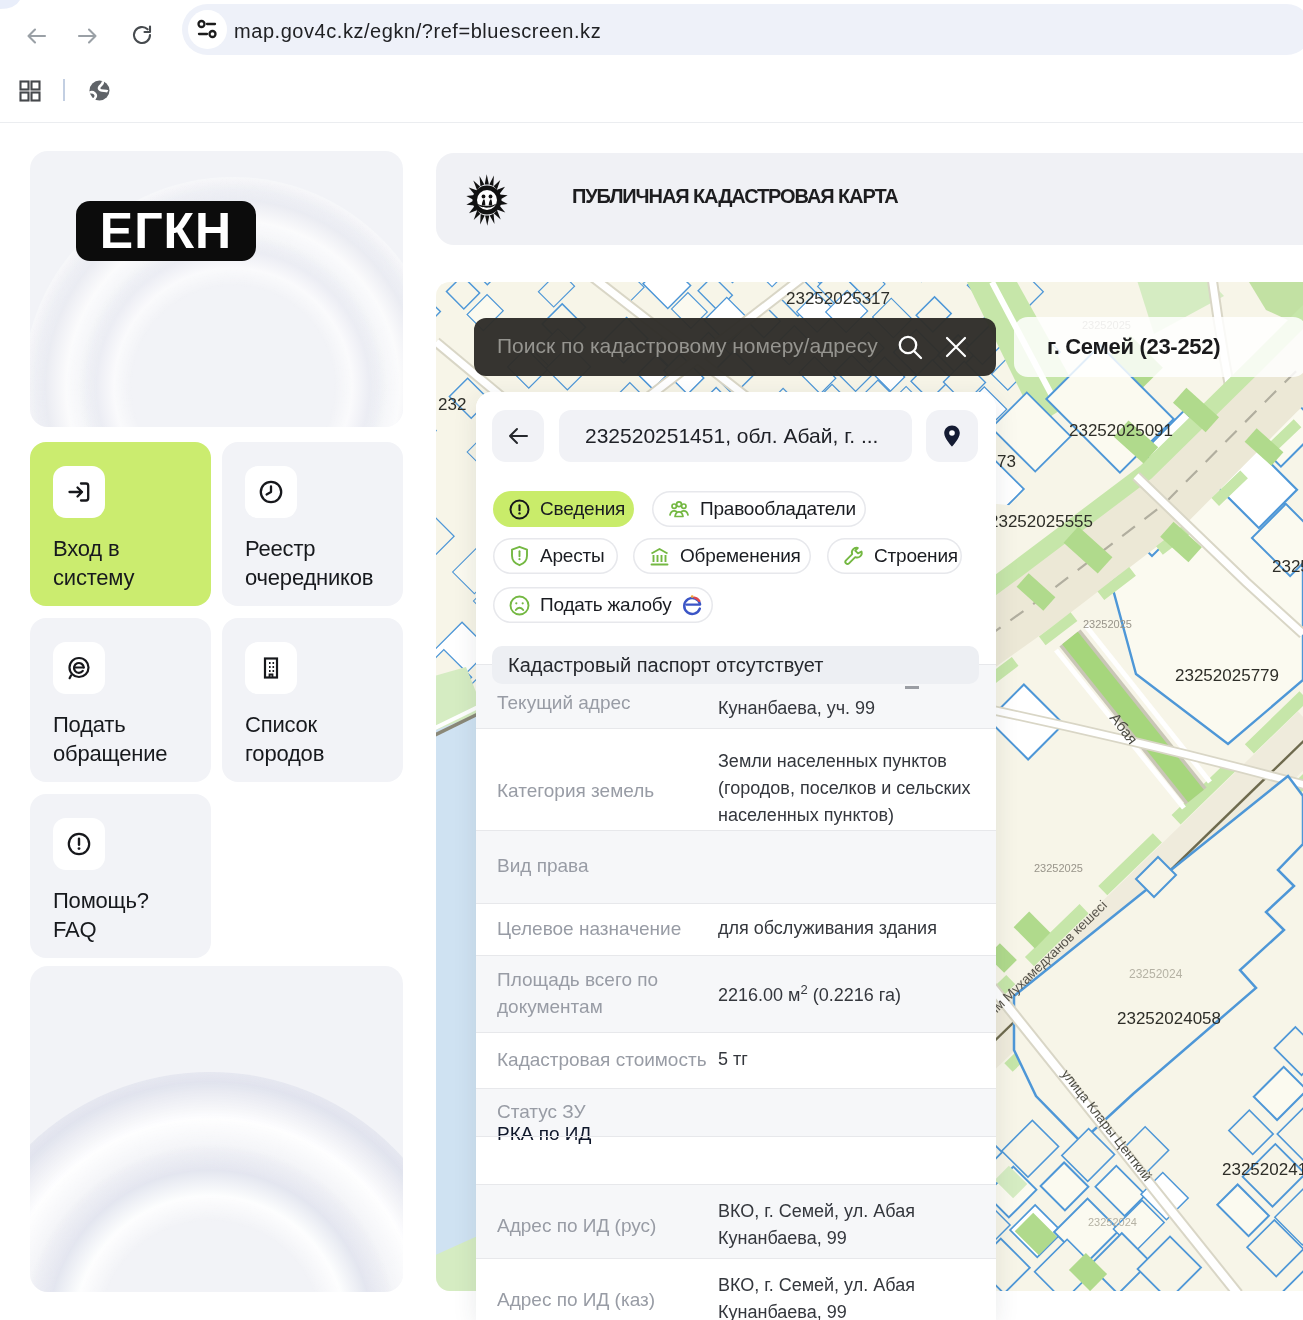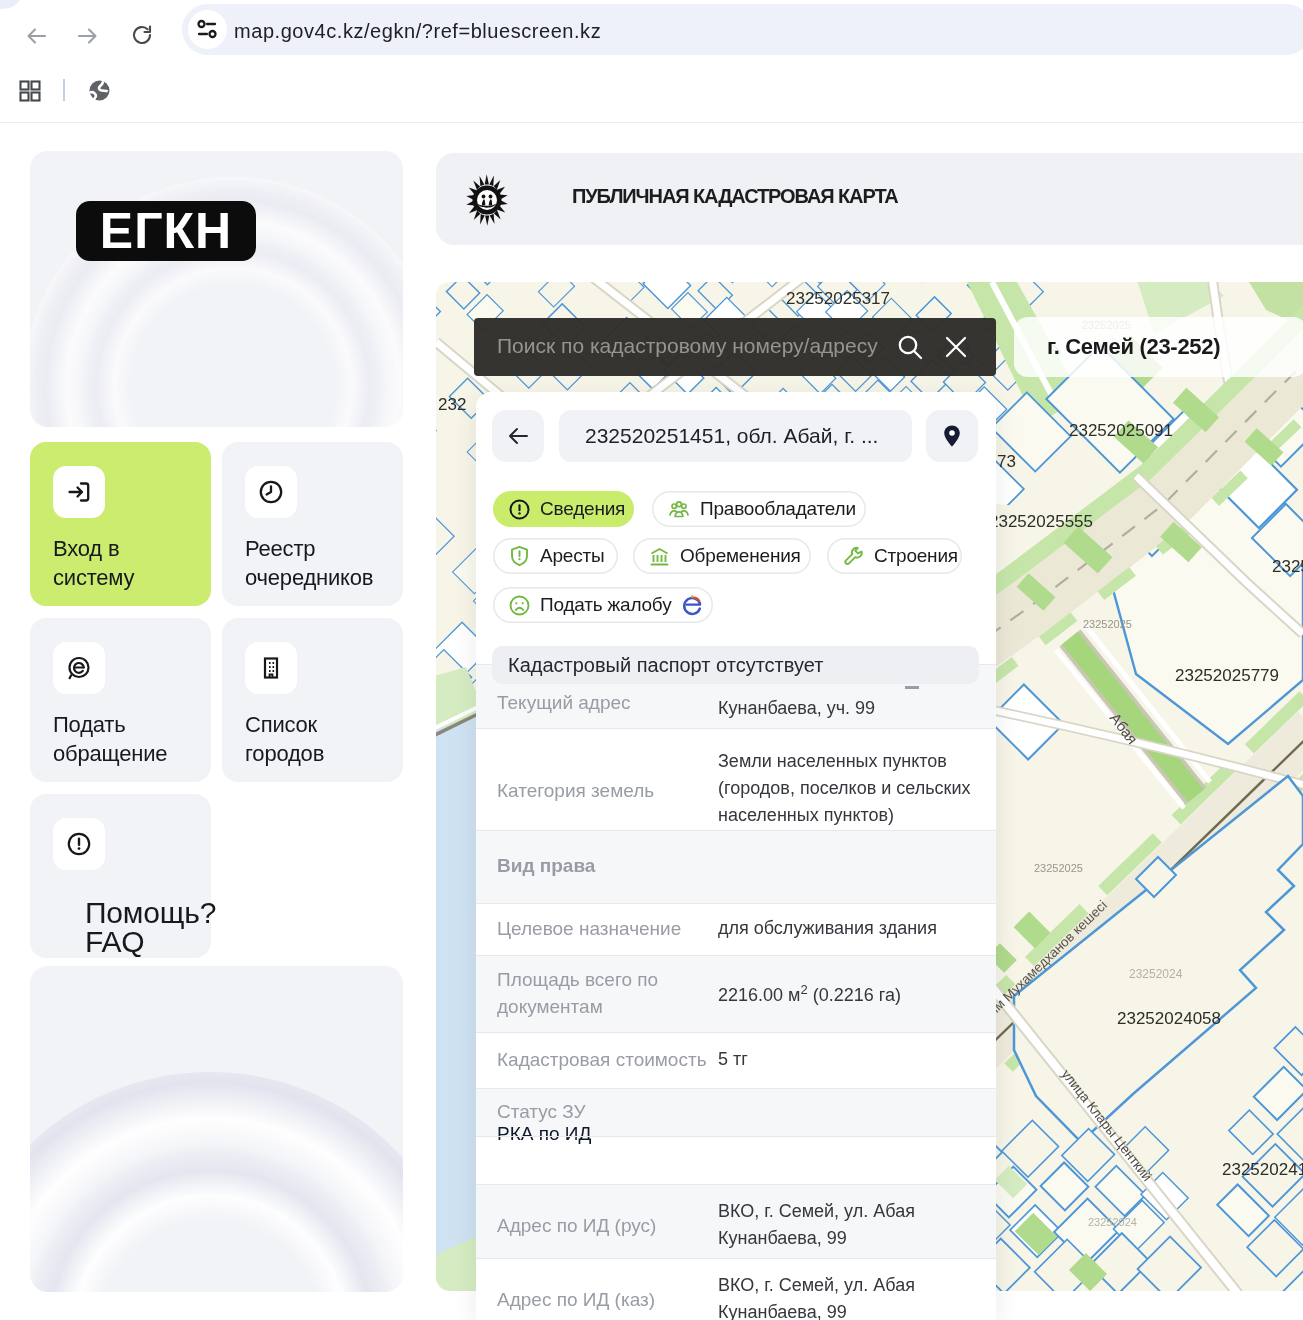--- a/index.html
+++ b/index.html
@@ -89,21 +89,21 @@
     <div style="position:absolute;left:23px;top:92px;font-size:22px;line-height:29px;color:#17191d;letter-spacing:-0.2px;">Список<br>городов</div>
   </div>
 <div style="position:absolute;left:30px;top:794px;width:181px;height:164px;background:#f2f3f7;border-radius:16px;">
     <div style="position:absolute;left:23px;top:24px;width:52px;height:52px;background:#fff;border-radius:13px;display:flex;align-items:center;justify-content:center;">
       <svg width="28" height="28" viewBox="0 0 28 28" fill="none" style="">
         <circle cx="14" cy="14" r="10.2" stroke="#17181c" stroke-width="2.2"></circle>
         <path d="M14 8.8v6" stroke="#17181c" stroke-width="2.4" stroke-linecap="round"></path>
         <circle cx="14" cy="18.6" r="1.4" fill="#17181c"></circle>
       </svg>
     </div>
-    <div style="position:absolute;left:23px;top:104px;font-size:30px;line-height:29px;color:#17191d;letter-spacing:-0.2px;margin-left:32px;">Помощь?<br>FAQ</div>
+    <div style="position:absolute;left:23px;top:92px;font-size:22px;line-height:29px;color:#17191d;letter-spacing:-0.2px;">Помощь?<br>FAQ</div>
   </div>
 <div class="abs" style="left:30px;top:966px;width:373px;height:326px;background:#f2f3f7;border-radius:18px;overflow:hidden;">
     <div style="position:absolute;left:-80px;bottom:-300px;width:520px;height:520px;border-radius:50%;background:radial-gradient(circle at 50% 50%, rgba(255,255,255,0) 30%, rgba(255,255,255,.85) 37%, rgba(225,227,238,.85) 44%, rgba(255,255,255,0) 51%),radial-gradient(circle at 50% 50%, rgba(255,255,255,0) 49%, rgba(255,255,255,.9) 58%, rgba(222,224,236,.85) 68%, rgba(255,255,255,0) 77%),radial-gradient(circle at 50% 50%, rgba(255,255,255,0) 76%, rgba(255,255,255,.95) 86%, rgba(220,222,235,.85) 95%, rgba(255,255,255,0) 100%);"></div>
   </div>
 
 <div class="abs" style="left:436px;top:153px;width:871px;height:92px;background:#f0f1f5;border-radius:18px 0 0 18px;">
   <div class="abs" style="left:28px;top:20px;"><svg width="46" height="54" viewBox="0 0 46 52" fill="none" style="">
         <path d="M36.2 26.0 L43.7 30.1 L35.5 31.0Z" fill="#111"></path>
         <path d="M35.4 31.4 L41.3 38.6 L33.4 35.8Z" fill="#111"></path>
         <path d="M33.1 36.2 L36.7 45.5 L29.9 39.4Z" fill="#111"></path>
@@ -323,21 +323,21 @@
       <text x="598" y="590" font-size="11" fill="#98948a" font-weight="normal" text-anchor="start" letter-spacing="0">23252025</text>
       <text x="693" y="696" font-size="12" fill="#b5b2a4" font-weight="normal" text-anchor="start" letter-spacing="0">23252024</text>
       <text x="652" y="944" font-size="11" fill="#b5b2a4" font-weight="normal" text-anchor="start" letter-spacing="0">23252024</text>
       <text x="646" y="47" font-size="11" fill="#98948a" font-weight="normal" text-anchor="start" letter-spacing="0">23252025</text>
       <text x="673" y="436" font-size="15" fill="#4c4c44" font-weight="normal" text-anchor="start" letter-spacing="0" transform="rotate(52 673 436)">Абая</text>
       <text x="556" y="736" font-size="13.5" fill="#55524a" font-weight="normal" text-anchor="start" letter-spacing="0" transform="rotate(-44 556 736)">ым Мухамедханов кешесі</text>
       <text x="625" y="792" font-size="13.5" fill="#4c4c44" font-weight="normal" text-anchor="start" letter-spacing="0" transform="rotate(52 625 792)">улица Клары Центкий</text>
     </svg>
 </div>
 
-<div class="abs" style="left:474px;top:318px;width:522px;height:58px;background:rgba(47,45,41,0.97);border-radius:4px;padding-left:46px;">
+<div class="abs" style="left:474px;top:318px;width:522px;height:58px;background:rgba(47,45,41,0.97);border-radius:12px;padding-left:46px;">
   <div class="abs" style="left:23px;top:16px;font-size:21px;color:#95948f;">Поиск по кадастровому номеру/адресу</div>
   <div class="abs" style="left:421px;top:14px;"><svg width="30" height="30" viewBox="0 0 30 30" fill="none" style="">
         <circle cx="13" cy="13" r="8.2" stroke="#fff" stroke-width="2.3"></circle>
         <path d="M19.2 19.2 26 26" stroke="#fff" stroke-width="2.3" stroke-linecap="round"></path>
       </svg></div>
   <div class="abs" style="left:469px;top:16px;"><svg width="26" height="26" viewBox="0 0 26 26" fill="none" style="">
         <path d="M4 4 22 22M22 4 4 22" stroke="#fff" stroke-width="2.2" stroke-linecap="round"></path>
       </svg></div>
 </div>
 
@@ -359,21 +359,21 @@
     <div style="position:absolute;left:21px;top:385px;font-size:19px;line-height:27px;color:#989ca5;">
       <div style="white-space:nowrap;">Категория земель</div>
     </div>
     <div style="position:absolute;left:242px;top:356px;font-size:18px;line-height:27px;color:#34373d;">
       <div style="white-space:nowrap;">Земли населенных пунктов</div>
       <div style="white-space:nowrap;">(городов, поселков и сельских</div>
       <div style="white-space:nowrap;">населенных пунктов)</div>
     </div>
     <div style="position:absolute;left:0;top:336px;width:520px;height:1px;background:#e7e8eb;"></div>
     <div style="position:absolute;left:0;top:438px;width:520px;height:73px;background:#f6f7f9;"></div>
-    <div style="position:absolute;left:21px;top:460px;font-size:19px;line-height:27px;color:#989ca5;font-weight:bold;">
+    <div style="position:absolute;left:21px;top:460px;font-size:19px;line-height:27px;color:#989ca5;">
       <div style="white-space:nowrap;">Вид права</div>
     </div>
     <div style="position:absolute;left:0;top:438px;width:520px;height:1px;background:#e7e8eb;"></div>
     <div style="position:absolute;left:0;top:511px;width:520px;height:52px;background:#fff;"></div>
     <div style="position:absolute;left:21px;top:523px;font-size:19px;line-height:27px;color:#989ca5;">
       <div style="white-space:nowrap;">Целевое назначение</div>
     </div>
     <div style="position:absolute;left:242px;top:523px;font-size:18px;line-height:27px;color:#34373d;">
       <div style="white-space:nowrap;">для обслуживания здания</div>
     </div>

